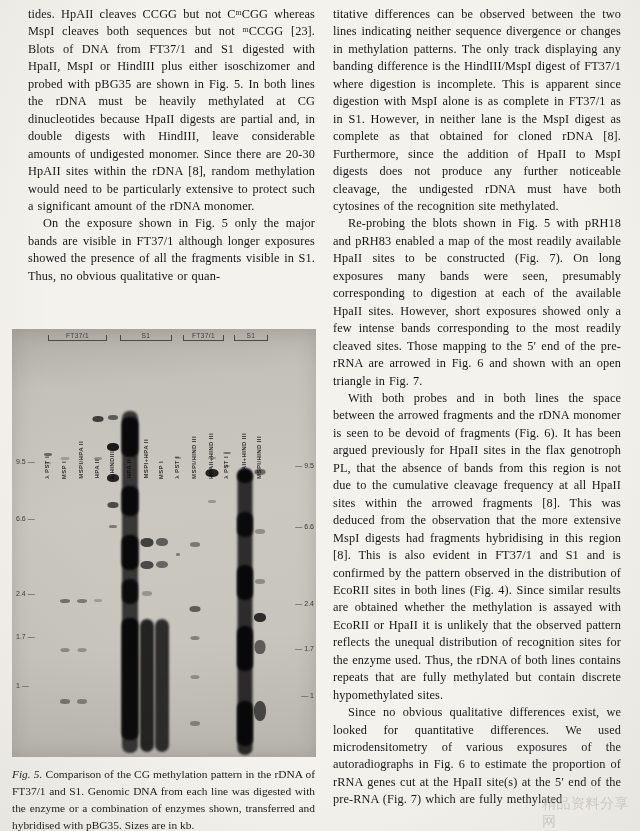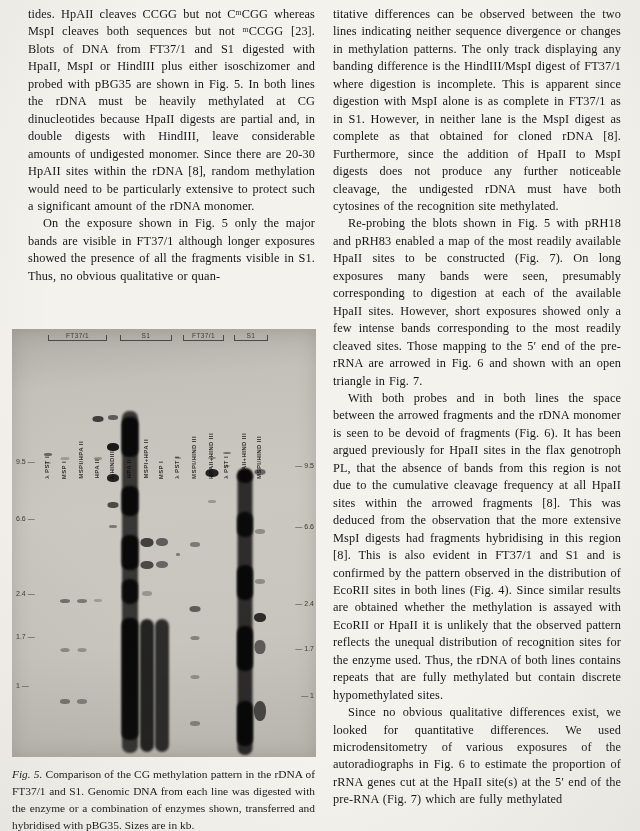--- a/index.html
+++ b/index.html
@@ -146,14 +146,15 @@
       <div class="band" style="left: 81.6%; top: 58.4%; width: 10px; height: 5px; opacity: 0.3;"></div>
       <div class="band" style="left: 81.6%; top: 66.4%; width: 12px; height: 9px; opacity: 0.8;"></div>
       <div class="band" style="left: 81.6%; top: 72.7%; width: 11px; height: 14px; opacity: 0.55;"></div>
       <div class="band" style="left: 81.6%; top: 86.9%; width: 12px; height: 20px; opacity: 0.65;"></div>
     </div>
 
   <div class="caption">
     <span class="figlabel">Fig. 5.</span><span> Comparison of the CG methylation pattern in the rDNA of FT37/1 and S1. Genomic DNA from each line was digested with the enzyme or a combination of enzymes shown, transferred and hybridised with pBG35. Sizes are in kb.</span>
   </div>
 
+  <div class="watermark">精品资料分享网</div>
 
 </div>
 
 </body></html>

